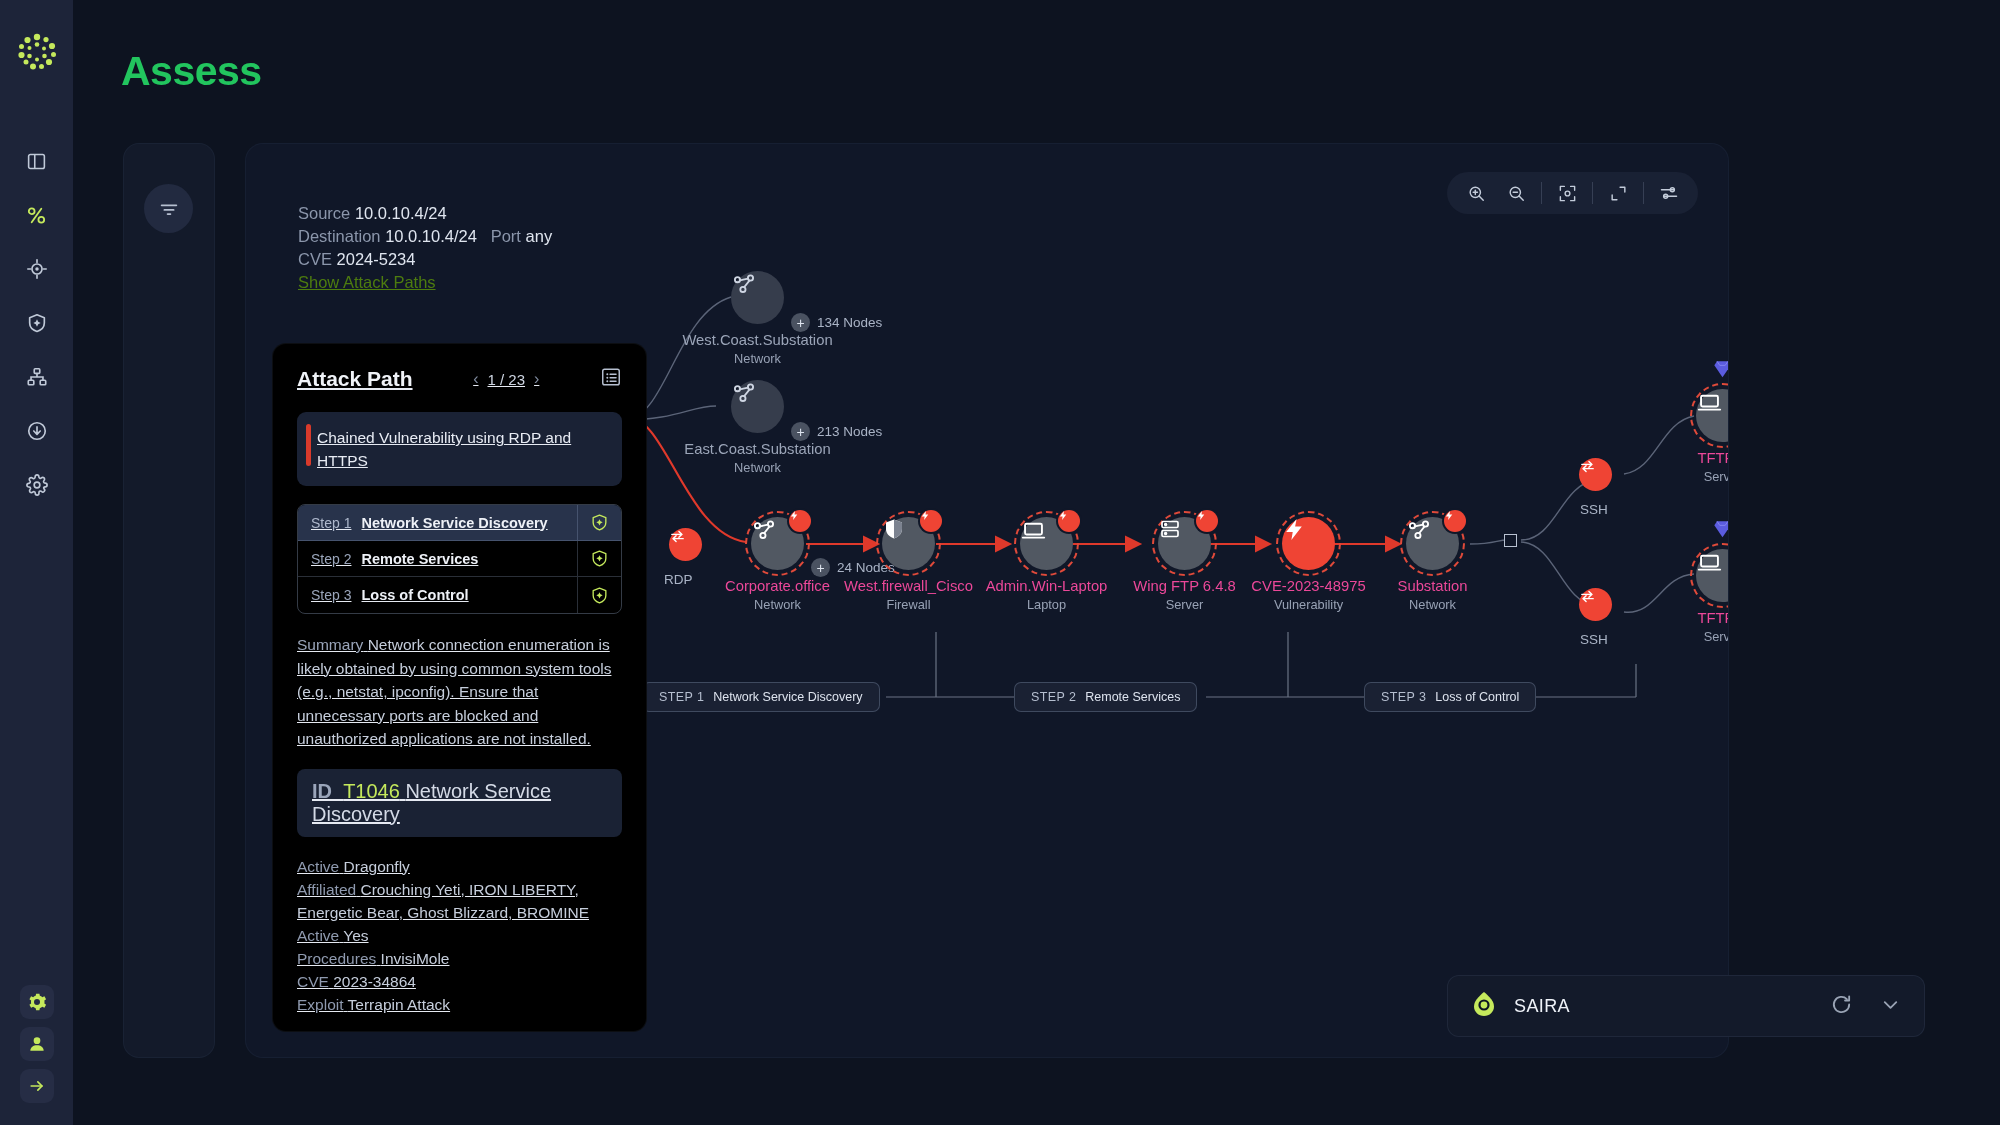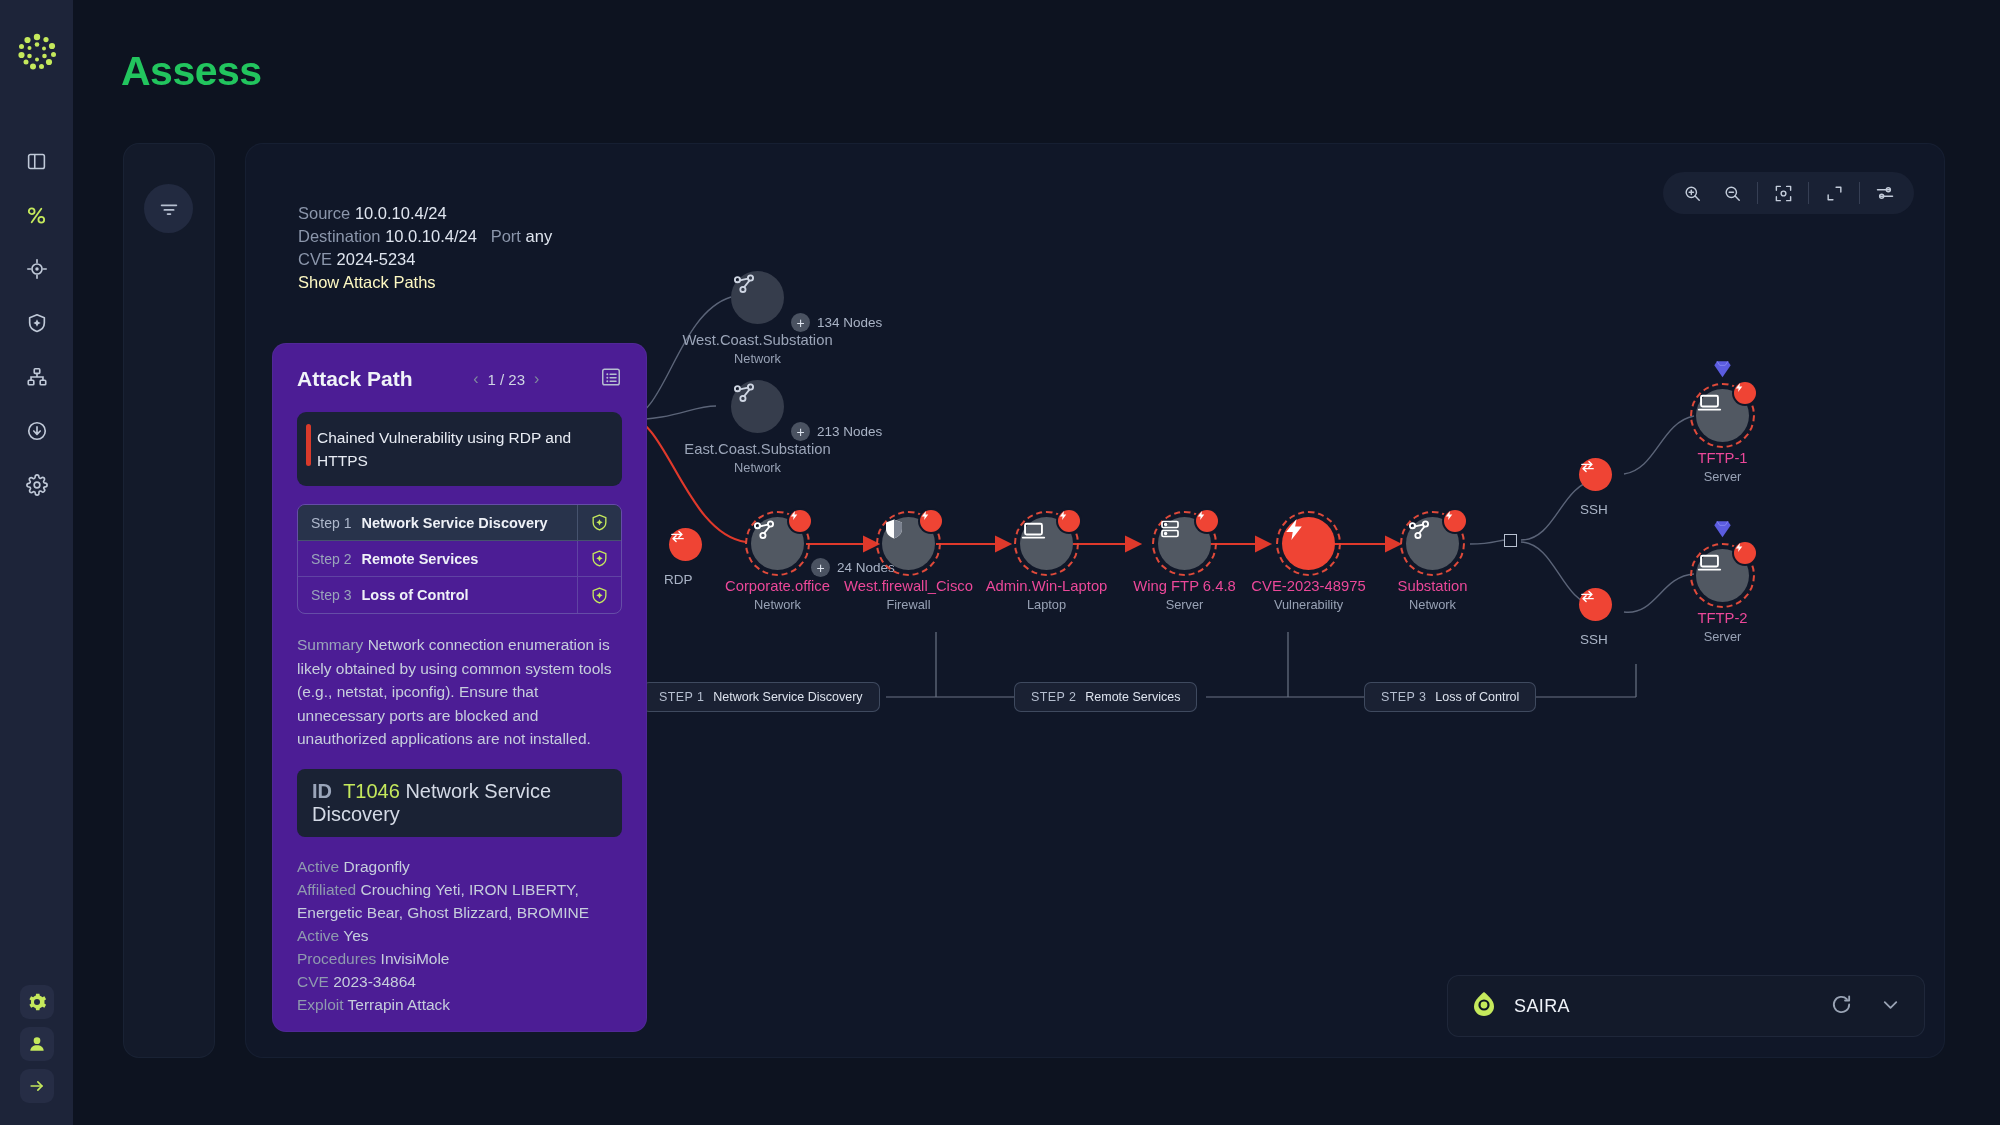--- a/index.html
+++ b/index.html
@@ -59,59 +59,60 @@
     position: absolute; left: 20px; top: 40px;
     width: 49px; height: 49px; border-radius: 50%;
     background: #222a40;
     display: flex; align-items: center; justify-content: center;
     cursor: pointer;
   }
 
   
   .canvas-panel {
     position: absolute; left: 245px; top: 143px;
-    width: 1700px; height: 915px;
+    width: 1484px; height: 915px;
     background: #101728;
     border-radius: 18px;
     border: 1px solid rgba(120,140,180,0.07);
     overflow: hidden;
   }
 
   
   .meta {
     position: absolute; left: 52px; top: 58px;
     font-size: 16.5px; line-height: 23px; color: #aab4c6;
   }
   .meta .k { color: #8b96ab; }
   .meta .v { color: #dfe5ef; }
   .meta-row { white-space: nowrap; }
-  .meta-link { color: #fef9c3; }
+  .meta-link { color: #4d7c0f; text-decoration: underline; }
 
   
   .graph-toolbar {
     position: absolute; right: 30px; top: 28px;
     height: 42px; border-radius: 21px;
     background: rgba(30,38,58,0.65);
     display: flex; align-items: center; padding: 0 10px; gap: 2px;
   }
   .tb-btn {
     width: 38px; height: 38px; display: flex;
     align-items: center; justify-content: center; cursor: pointer;
     border-radius: 8px;
   }
   .tb-sep { width: 1px; height: 22px; background: rgba(160,175,200,0.22); margin: 0 4px; }
 
   
   .ap-card {
     position: absolute; left: 272px; top: 343px;
     width: 375px; height: 689px;
-    background: #4c1d95;
+    background: #000000;
     border-radius: 14px;
     border: 1px solid rgba(120,140,180,0.10);
     padding: 22px 24px;
+    text-decoration: underline;
   }
   .ap-head { display: flex; align-items: center; justify-content: space-between; }
   .ap-title { font-size: 21px; font-weight: 600; color: #f0f3f8; }
   .ap-pager { display: flex; align-items: center; gap: 9px; font-size: 15px; color: #cfd6e3; }
   .ap-pager .chev { color: #7f8a9e; cursor: pointer; font-size: 16px; }
   .ap-listicon { cursor: pointer; }
 
   .ap-banner {
     margin-top: 20px;
     background: #1a2235; border-radius: 9px;

